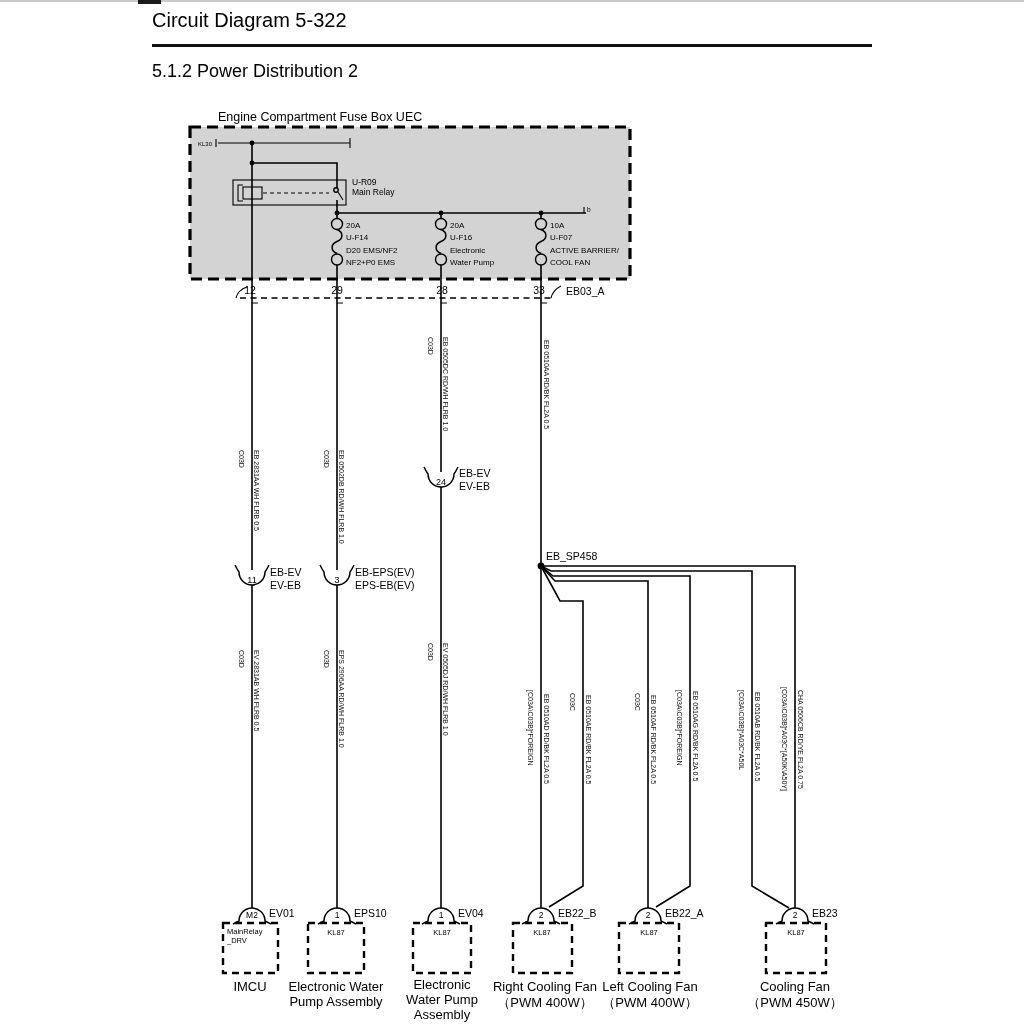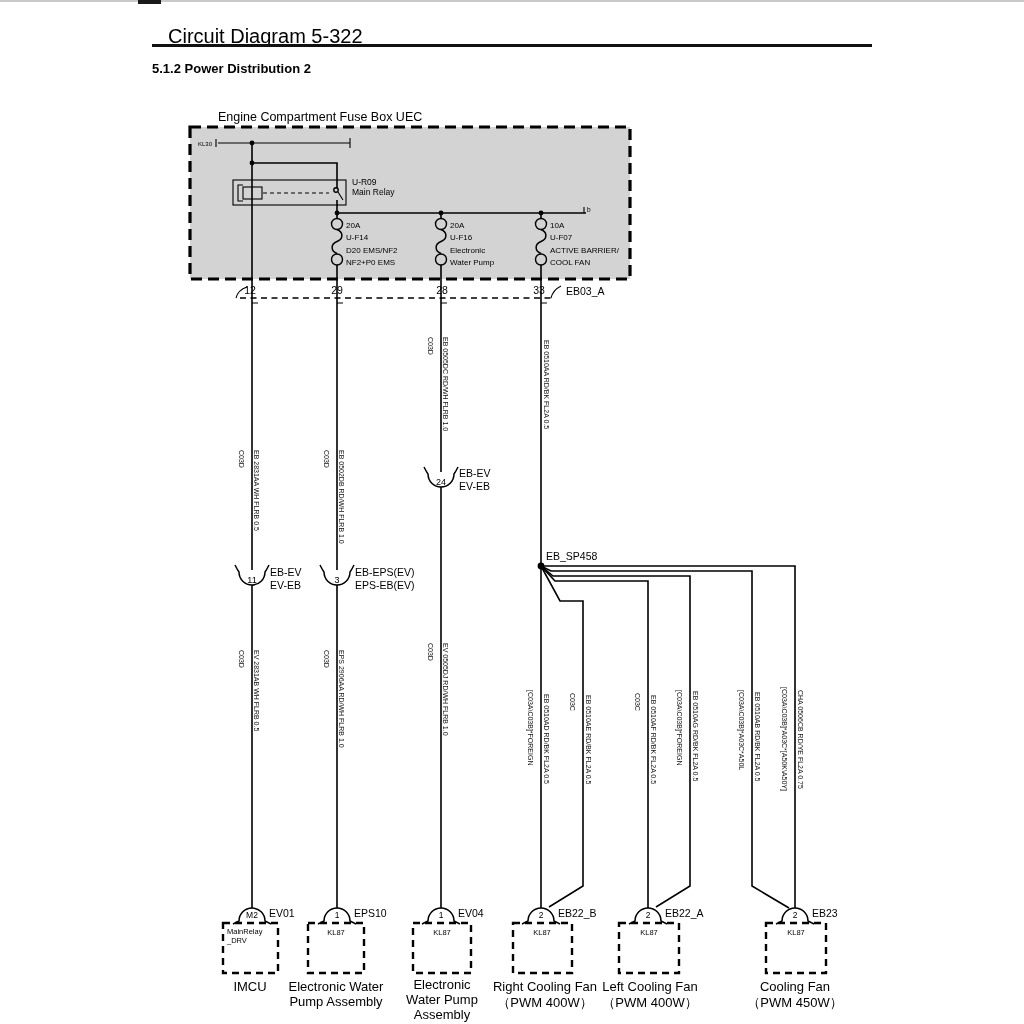--- a/index.html
+++ b/index.html
@@ -1,22 +1,22 @@
 <!DOCTYPE html>
 <html><head>
 <meta charset="utf-8">
 <style>
   html,body{margin:0;padding:0;background:#fff;}
   .page{position:relative;width:1024px;height:1024px;background:#ffffff;overflow:hidden;
         font-family:"Liberation Sans",sans-serif;color:#000;}
   .top-edge{position:absolute;left:0;top:0;width:1024px;height:2px;background:#c9c9c9;}
   .corner-mark{position:absolute;left:138px;top:0;width:23px;height:4px;background:#1a1a1a;}
-  .title{position:absolute;left:152px;top:8px;margin:16px;font-size:20px;font-weight:400;line-height:1.2;}
+  .title{position:absolute;left:152px;top:8px;margin:0;font-size:20px;font-weight:400;line-height:1.2;}
   .rule{position:absolute;left:152px;top:44px;width:720px;height:2.5px;background:#111;}
-  .section{position:absolute;left:152px;top:61px;margin:0;font-size:13px;font-weight:700;}
+  .section{position:absolute;left:152px;top:61px;margin:0;font-size:18px;font-weight:400;}
   svg{position:absolute;left:0;top:0;}
   svg text{font-family:"Liberation Sans",sans-serif;fill:#000;}
   .f6{font-size:6px}.f65{font-size:6.5px}.f75{font-size:7.5px}.f8{font-size:8px}
   .f85{font-size:8.5px}.f9{font-size:9px}.f105{font-size:10.5px}.f125{font-size:12.5px}.f13{font-size:13px}
   .mid{text-anchor:middle}
   .rot{font-size:7px;fill:#111}
   .w{stroke:#000;stroke-width:1.6;fill:none}
   .thin{stroke:#000;stroke-width:1.1;fill:none}
   .sym{stroke:#000;stroke-width:1.5;fill:none}
   .dash-big{stroke:#000;stroke-width:3.2;stroke-dasharray:11 6;fill:#d3d3d3}

